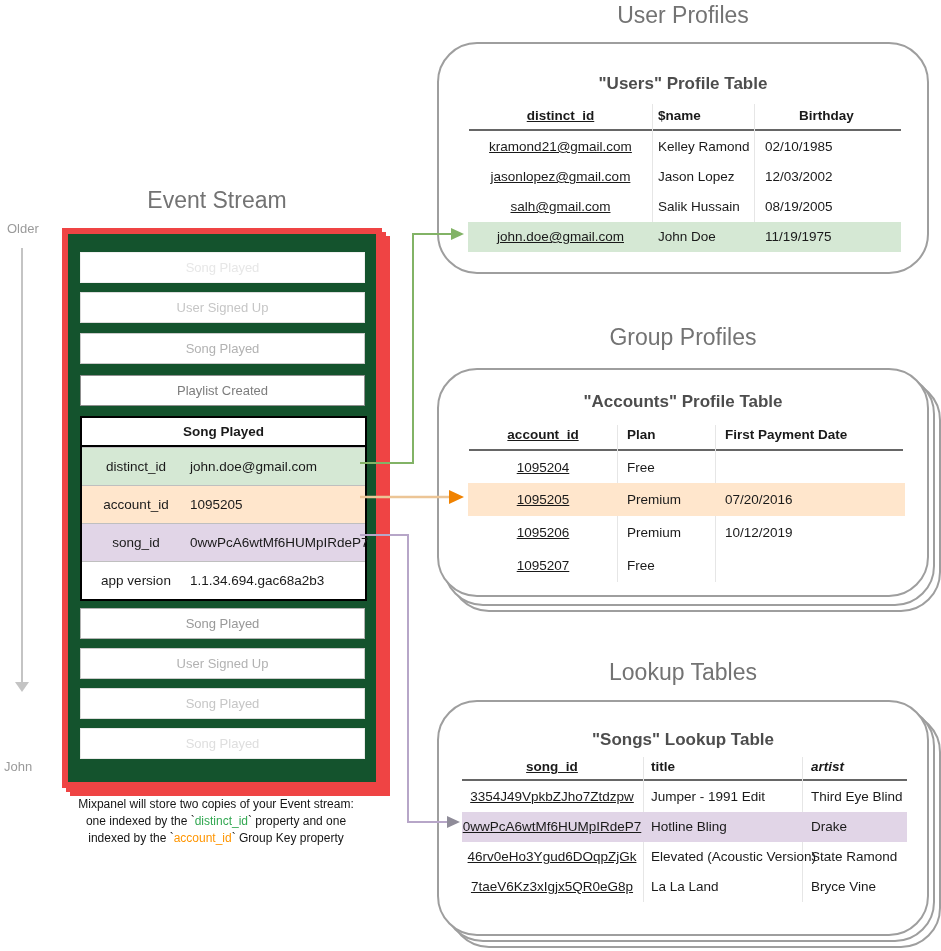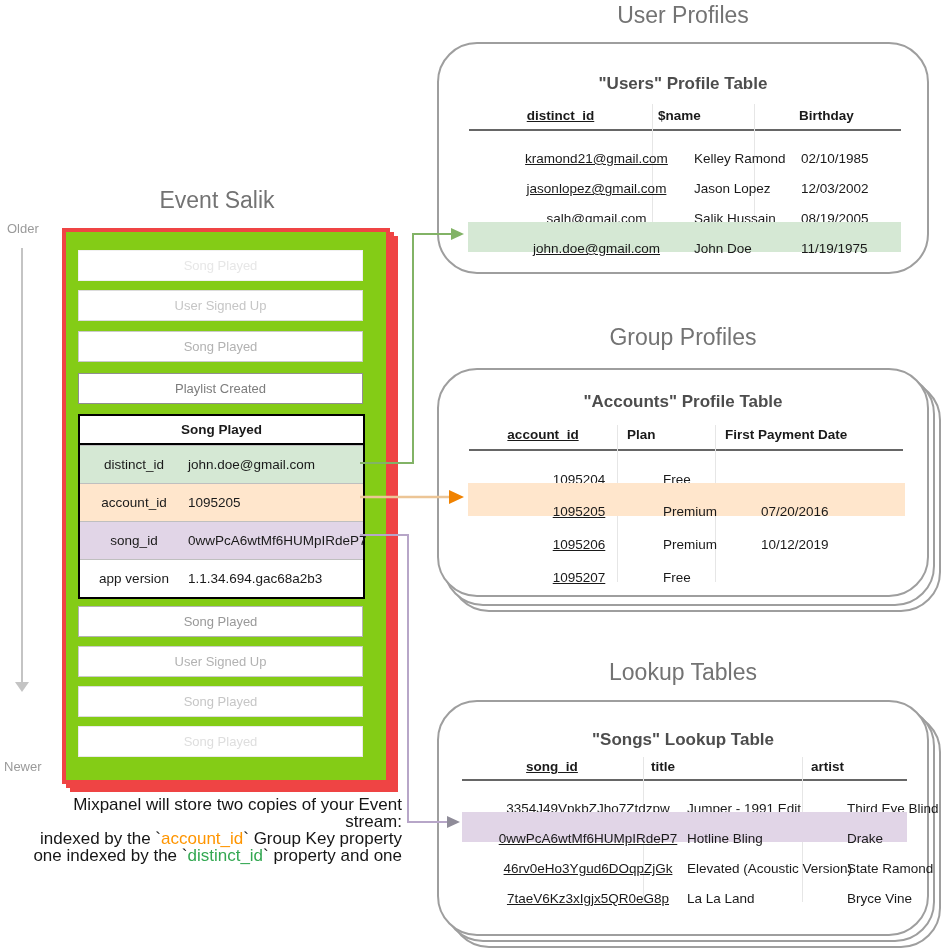--- a/index.html
+++ b/index.html
@@ -4,21 +4,21 @@
 <style>
   html,body{margin:0;padding:0;background:#fff;}
   .canvas{
     position:relative;width:941px;height:951px;background:#fff;overflow:hidden;
     font-family:"Liberation Sans", sans-serif;color:#1a1a1a;
   }
   .abs{position:absolute;}
   .section-title{font-size:23px;color:#737373;text-align:center;white-space:nowrap;}
 
   
-  .es-stack{width:308px;height:548px;border:4px solid #ef4444;background:#84cc16;padding-left:12px;}
+  .es-stack{width:308px;height:548px;border:6px solid #ef4444;background:#14532d;}
   .es-main{left:62px;top:228px;z-index:3;}
   .es-copy1{left:66px;top:232px;z-index:2;}
   .es-copy2{left:70px;top:236px;z-index:1;}
   .ev-box{left:12px;width:283px;height:29px;border:1px solid #ccc;background:#fff;
           text-align:center;line-height:29px;font-size:13px;}
   .fade10{color:#e7e7e7;border-color:#f0f0f0;}
   .fade15{color:#dedede;border-color:#eaeaea;}
   .fade30{color:#c6c6c6;border-color:#dcdcdc;}
   .fade45{color:#b2b2b2;border-color:#cacaca;}
   .fade60{color:#999;border-color:#b3b3b3;}
@@ -44,59 +44,59 @@
   .card{width:488px;height:228px;border:2px solid #9e9e9e;border-radius:40px;background:#fff;}
   .card-main{z-index:3;}
   .card-c1{z-index:2;}
   .card-c2{z-index:1;}
   .tbl-title{left:0;width:100%;text-align:center;font-size:17px;font-weight:bold;color:#4d4d4d;}
   .col-head{font-size:13.5px;font-weight:bold;white-space:nowrap;}
   .key-col{text-decoration:underline;}
   .rule{height:2px;background:#666;}
   .vsep{width:1px;background:#e6e6e6;}
   .trow{height:30px;line-height:30px;font-size:13.5px;white-space:nowrap;}
-  .trow span{position:absolute;top:12px;margin-left:36px;}
+  .trow span{position:absolute;top:0;}
   .hl-green{background:#d5e8d4;}
   .hl-orange{background:#ffe6cc;}
   .hl-purple{background:#e1d5e7;}
 
   
   .tbl-users .c1{left:1px;width:183px;text-align:center;text-decoration:underline;}
   .tbl-users .c2{left:190px;}
   .tbl-users .c3{left:297px;}
   
   .tbl-accounts .c1{left:1px;width:148px;text-align:center;text-decoration:underline;}
   .tbl-accounts .c2{left:159px;}
   .tbl-accounts .c3{left:257px;}
   
   .tbl-songs .c1{left:0px;width:180px;text-align:center;text-decoration:underline;}
   .tbl-songs .c2{left:189px;}
   .tbl-songs .c3{left:349px;}
 
   
-  .caption{left:30px;top:796px;width:372px;text-align:right;font-size:17px;line-height:17px;color:#161616;}
+  .caption{left:30px;top:796px;width:372px;text-align:center;font-size:12px;line-height:17px;color:#161616;}
   .kw-green{color:#33a852;}
   .kw-orange{color:#ff9500;}
 
   .arrows{left:0;top:0;pointer-events:none;z-index:40;}
 </style>
 </head>
 <body>
 
 <div class="canvas">
 
-  <div class="abs section-title" style="left:62px;top:187px;width:310px;">Event Salik</div>
+  <div class="abs section-title" style="left:62px;top:187px;width:310px;">Event Stream</div>
   <div class="abs section-title" style="left:437px;top:2px;width:492px;">User Profiles</div>
   <div class="abs section-title" style="left:437px;top:659px;width:492px;">Lookup Tables</div>
   <div class="abs section-title" style="left:437px;top:324px;width:492px;">Group Profiles</div>
 
   <div class="abs side-label" style="left:7px;top:221px;">Older</div>
   <div class="abs timeline-line"></div>
   <div class="abs timeline-head"></div>
-  <div class="abs side-label" style="left:4px;top:759px;">Newer</div>
+  <div class="abs side-label" style="left:4px;top:759px;">John</div>
 
   <div class="abs es-stack es-copy2"></div>
   <div class="abs es-stack es-copy1"></div>
   <div class="abs es-stack es-main">
 
     <div class="abs ev-box fade10" style="top:18px;">Song Played</div>
     <div class="abs ev-box fade30" style="top:58px;">User Signed Up</div>
     <div class="abs ev-box fade45" style="top:99px;">Song Played</div>
     <div class="abs ev-box fade75" style="top:141px;">Playlist Created</div>
 
@@ -189,21 +189,21 @@
       <span class="c3"></span>
     </div>
   </div>
 
   <div class="abs card card-c2" style="left:449px;top:712px;height:232px;"></div>
   <div class="abs card card-c1" style="left:443px;top:706px;height:232px;"></div>
   <div class="abs card card-main tbl-songs" style="left:437px;top:700px;height:232px;">
     <div class="abs tbl-title" style="top:28px;">"Songs" Lookup Table</div>
     <span class="abs col-head key-col" style="left:23px;top:57px;width:180px;text-align:center;">song_id</span>
     <span class="abs col-head" style="left:212px;top:57px;">title</span>
-    <span class="abs col-head" style="left:372px;top:57px;">artist</span>
+    <span class="abs col-head" style="left:372px;top:57px;font-style:italic;">artist</span>
     <div class="abs rule" style="left:23px;top:77px;width:445px;"></div>
     <div class="abs vsep" style="left:204px;top:55px;height:145px;"></div>
     <div class="abs vsep" style="left:363px;top:55px;height:145px;"></div>
 
     <div class="abs trow" style="left:23px;top:80px;width:445px;">
       <span class="c1">3354J49VpkbZJho7Ztdzpw</span>
       <span class="c2">Jumper - 1991 Edit</span>
       <span class="c3">Third Eye Blind</span>
     </div>
     <div class="abs trow hl-purple" style="left:23px;top:110px;width:445px;">
@@ -230,17 +230,17 @@
 
     <path d="M360,497 H449" fill="none" stroke="#ecc596" stroke-width="2.5"></path>
     <path d="M449,490 L464,497 L449,504 Z" fill="#f08200"></path>
 
     <path d="M360,535 H408 V822 H447" fill="none" stroke="#b7a6c8" stroke-width="2"></path>
     <path d="M447,816 L460,822 L447,828 Z" fill="#8f8c99"></path>
   </svg>
 
   <div class="abs caption">
     <div>Mixpanel will store two copies of your Event stream:</div>
+    <div><span>one indexed by the `</span><span class="kw-green">distinct_id</span><span>` property and one</span></div>
     <div><span>indexed by the `</span><span class="kw-orange">account_id</span><span>` Group Key property</span></div>
-    <div><span>one indexed by the `</span><span class="kw-green">distinct_id</span><span>` property and one</span></div>
   </div>
 
 </div>
 
 </body></html>

